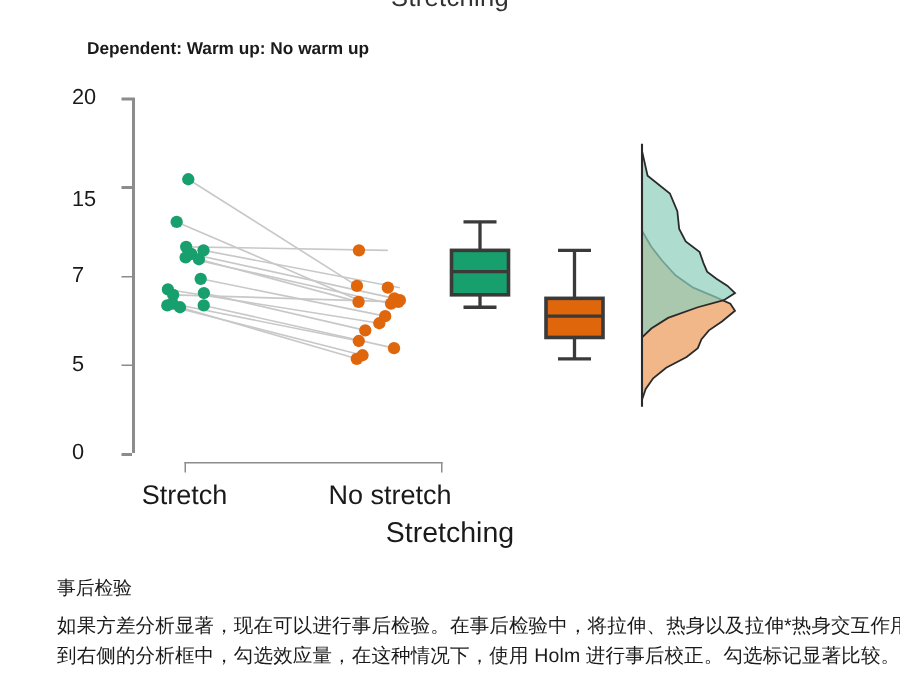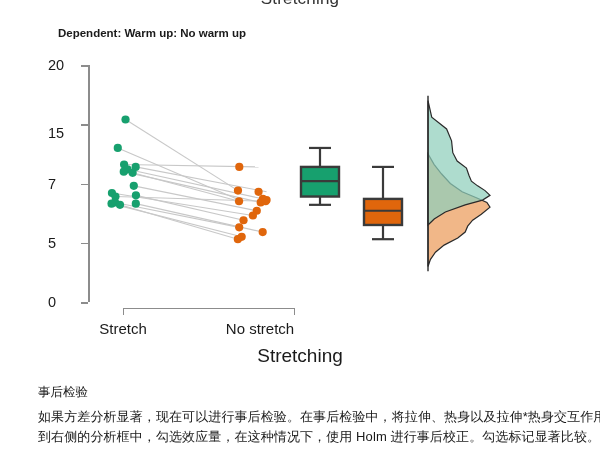--- a/index.html
+++ b/index.html
@@ -81,21 +81,21 @@
     position: absolute;
     left: 123px; top: 288px;
     width: 172px; height: 7px;
     border-top: 1.5px solid #8c8c8c;
     border-left: 1.5px solid #8c8c8c;
     border-right: 1.5px solid #8c8c8c;
   }
   .xtick-label {
     position: absolute;
     top: 300px;
-    font-size: 15px;
+    font-size: 18px;
     color: #1a1a1a;
     text-align: left;
     transform: translateX(-50%);
     white-space: nowrap;
   }
   .xaxis-title {
     position: absolute;
     left: 0; top: 325px;
     width: 600px;
     text-align: center;

